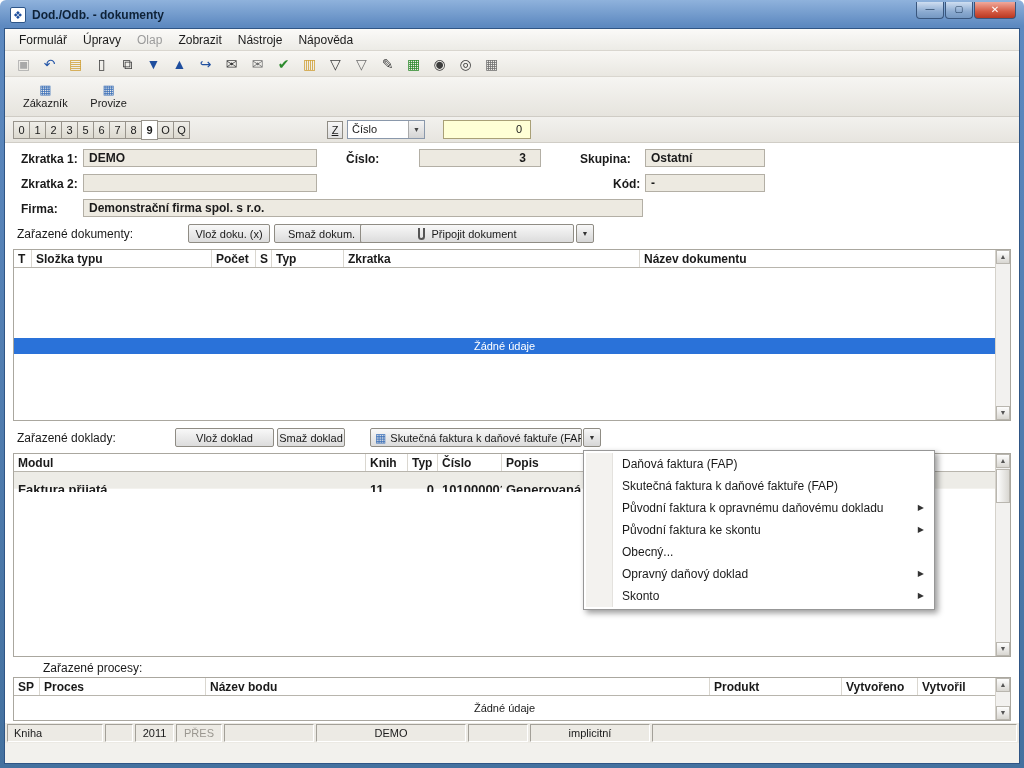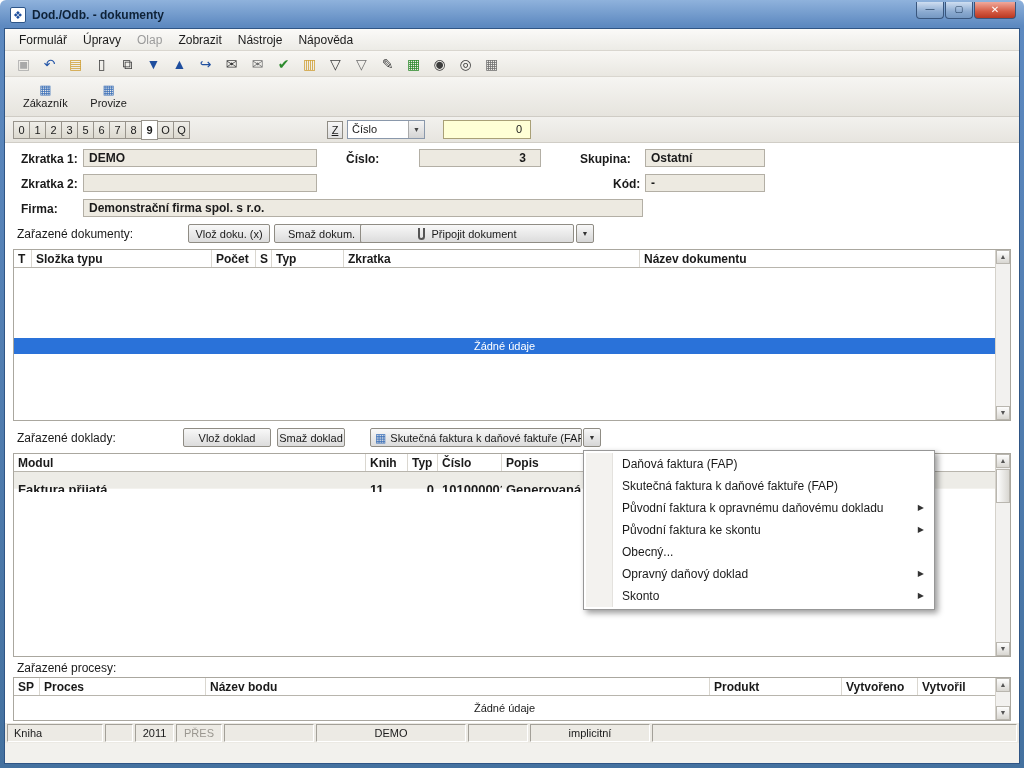--- a/index.html
+++ b/index.html
@@ -91,21 +91,21 @@
   .td.r { text-align: right; }
   .empty-center { text-align: center; font-size: 11px; padding-top: 6px; }
 
   .vscroll { position: absolute; right: 0; top: 0; bottom: 0; width: 15px; background: #f2f1ef;
     border-left: 1px solid #d5d2cb; display: flex; flex-direction: column; justify-content: space-between; }
   .scb { height: 14px; background: linear-gradient(#fdfdfd, #d9d7d2); border: 1px solid #b9b6af;
     font-size: 7px; text-align: center; line-height: 12px; color: #555; }
   .sthumb { position: absolute; left: 0; right: 0; top: 15px; height: 34px;
     background: linear-gradient(90deg,#fdfdfd,#d9d7d2); border: 1px solid #b9b6af; }
 
-  .proc-label { height: 16px; padding-left: 12px; background: #fff; }
+  .proc-label { height: 16px; padding-left: 12px; background: #fff; margin-left: 26px; }
 
   
   .ctx { position: absolute; left: 583px; top: 450px; width: 352px; z-index: 20; background: #fff;
     border: 1px solid #979797; box-shadow: 3px 3px 6px rgba(0,0,0,0.40); padding: 2px; }
   .ctx::before { content: ""; position: absolute; left: 2px; top: 2px; bottom: 2px; width: 26px;
     background: #f3f2ef; border-right: 1px solid #e4e2de; }
   .ctx-item { position: relative; height: 22px; line-height: 22px; padding-left: 36px; font-size: 12px;
     white-space: nowrap; overflow: hidden; }
   .ctx-arrow { position: absolute; right: 8px; top: 0; font-size: 8px; color: #333; }
 
@@ -249,21 +249,21 @@
           </div>
         </div>
         <div class="vscroll">
           <div class="scb">▲</div>
           <div class="scb">▼</div>
         </div>
       </div>
 
       <div class="secbar">
         <span class="seclabel">Zařazené doklady:</span>
-        <div class="sbtn" style="left:178px;width:88px">
+        <div class="sbtn" style="left:170px;width:99px">
           <span>Vlož doklad</span>
         </div>
         <div class="sbtn" style="left:272px;width:68px">
           <span>Smaž doklad</span>
         </div>
         <div class="sbtn lalign" style="left:365px;width:212px">
           <span class="btn-ic">▦</span>
           <span>Skutečná faktura k daňové faktuře (FAP)</span>
         </div>
         <div class="darrow" style="left:578px">▼</div>

